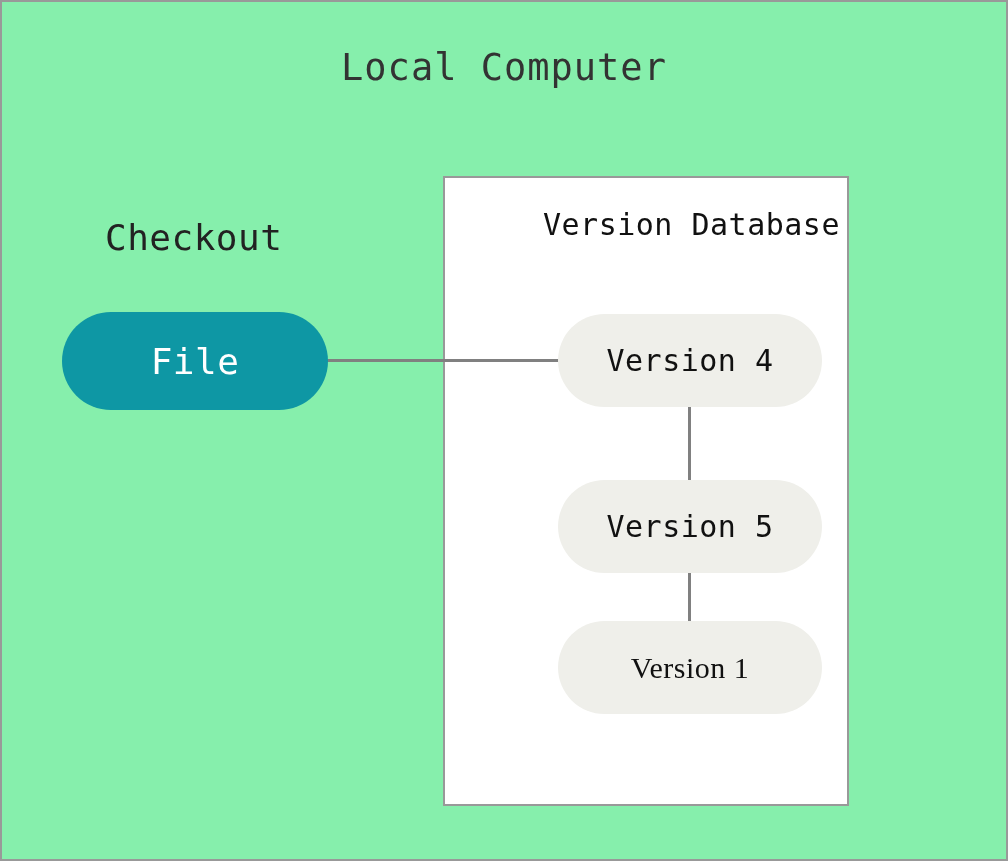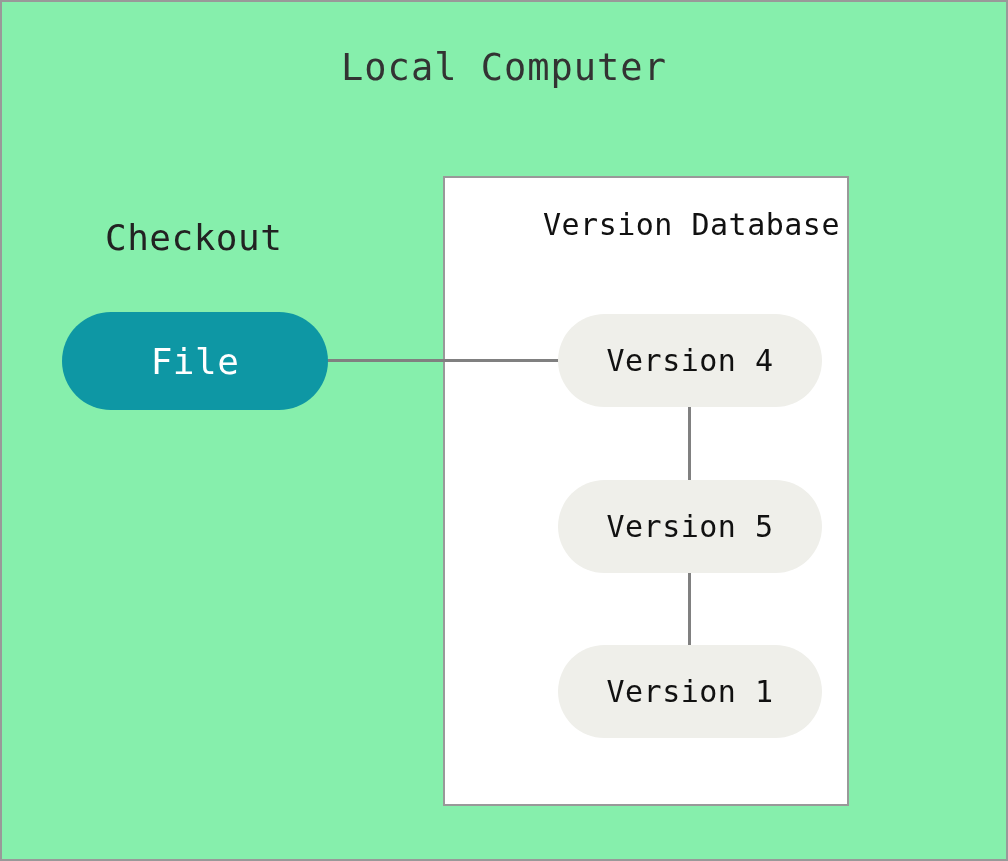--- a/index.html
+++ b/index.html
@@ -121,21 +121,21 @@
     width: 264px;
     height: 93px;
     border-radius: 47px;
     background: #efefea;
     color: #111111;
     font-size: 30px;
     letter-spacing: 0.5px;
   }
   #node-version-3 { left: 556px; top: 312px; }
   #node-version-2 { left: 556px; top: 478px; }
-  #node-version-1 { left: 556px; top: 643px; }
+  #node-version-1 { left: 556px; top: 619px; font-family: Liberation Serif, serif; }
 </style>
 </head>
 <body>
 
 <div id="canvas">
 
   <div id="diagram-title">Local Computer</div>
 
   <div id="checkout-label">Checkout</div>
 

